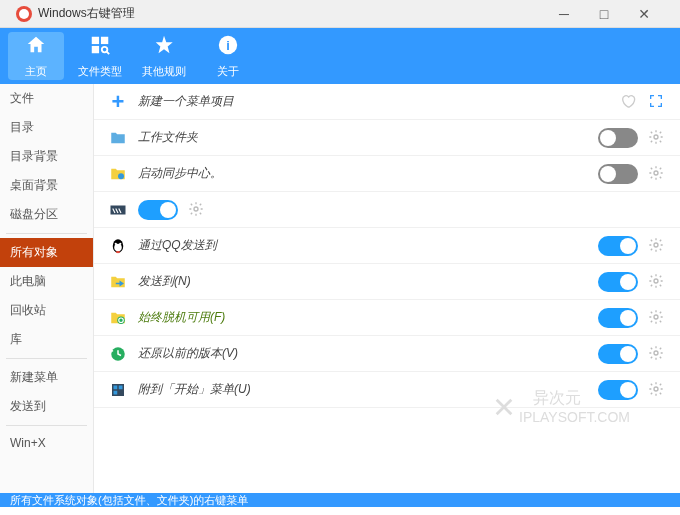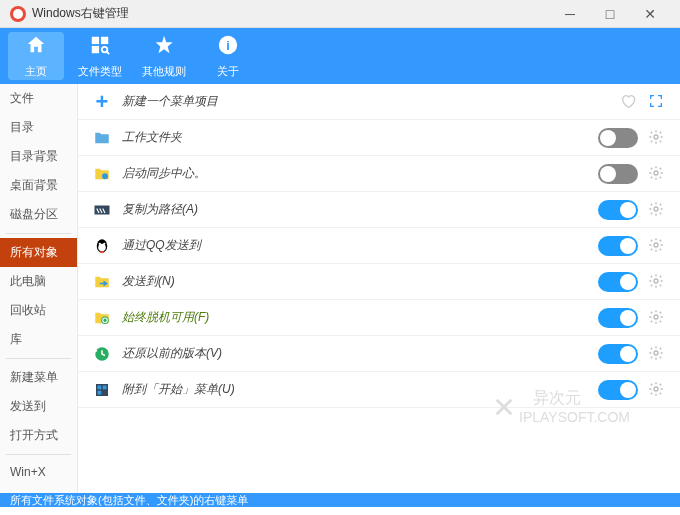--- a/index.html
+++ b/index.html
@@ -1,32 +1,32 @@
 <!DOCTYPE html>
 <html><head>
 <meta charset="utf-8">
 <style>
 * { margin: 0; padding: 0; box-sizing: border-box; font-family: "Microsoft YaHei", sans-serif; }
 body { background: #fff; width: 680px; height: 515px; overflow: hidden; }
 
-.titlebar { height: 28px; background: #f0f0f0; border-bottom: 1px solid #ddd; display: flex; align-items: center; padding: 0 10px; }
+.titlebar { height: 28px; background: #f0f0f0; border-bottom: 1px solid #ddd; display: flex; align-items: center; padding: 0 16px; }
 .titlebar .app-icon { width: 16px; height: 16px; background: #e74c3c; border-radius: 50%; margin-right: 6px; position: relative; }
 .titlebar .app-icon::after { content: ''; position: absolute; top: 3px; left: 3px; width: 10px; height: 10px; background: #fff; border-radius: 50%; }
 .titlebar .title { font-size: 12px; color: #333; flex: 1; }
 .titlebar .winbtn { width: 40px; height: 28px; display: flex; align-items: center; justify-content: center; font-size: 14px; color: #555; cursor: pointer; }
 
 .toolbar { height: 56px; background: #3399ff; display: flex; align-items: center; padding: 4px 8px; gap: 8px; }
 .tool-item { width: 56px; height: 48px; display: flex; flex-direction: column; align-items: center; justify-content: center; color: #fff; border-radius: 4px; cursor: pointer; }
 .tool-item.active { background: #5cb3ff; }
 .tool-item .icon { font-size: 20px; line-height: 1; }
 .tool-item .label { font-size: 11px; margin-top: 8px; }
 
 .body { display: flex; height: calc(515px - 28px - 56px - 22px); }
 
-.sidebar { width: 78px; background: #fafafa; border-right: 1px solid #e8e8e8; overflow-y: auto; }
+.sidebar { width: 94px; background: #fafafa; border-right: 1px solid #e8e8e8; overflow-y: auto; }
 .side-item { padding: 6px 10px; font-size: 12px; color: #555; cursor: pointer; }
 .side-item.active { background: #c2410c; color: #fff; }
 .side-sep { height: 1px; background: #e0e0e0; margin: 4px 6px; }
 
 .content { flex: 1; overflow-y: auto; background: #fff; }
 .row { display: flex; align-items: center; height: 36px; padding: 0 14px; border-bottom: 1px solid #f0f0f0; }
 .row .row-icon { width: 20px; height: 20px; margin-right: 10px; display: flex; align-items: center; justify-content: center; }
 .row .row-label { flex: 1; font-size: 12px; color: #444; font-style: italic; }
 .row .row-label.link { color: #4d7c0f; }
 .row .actions { display: flex; align-items: center; gap: 10px; }
@@ -110,21 +110,20 @@
       <div class="side-item">桌面背景</div>
       <div class="side-item">磁盘分区</div>
       <div class="side-sep"></div>
       <div class="side-item active">所有对象</div>
       <div class="side-item">此电脑</div>
       <div class="side-item">回收站</div>
       <div class="side-item">库</div>
       <div class="side-sep"></div>
       <div class="side-item">新建菜单</div>
       <div class="side-item">发送到</div>
-      <div class="side-item">打开方式</div>
       <div class="side-sep"></div>
       <div class="side-item">Win+X</div>
     </div>
   <div class="content" id="content">
       <div class="row">
         <span class="row-icon">
           <span class="plus-icon">+</span>
         </span>
         <span class="row-label">新建一个菜单项目</span>
         <div class="actions">
@@ -179,21 +178,20 @@
           </span>
         </div>
       </div>
       <div class="row">
         <span class="row-icon">
           <svg width="18" height="18" viewBox="0 0 24 24">
             <rect x="2" y="6" width="20" height="12" fill="#34495e"></rect>
             <path stroke="#fff" stroke-width="1.5" d="M5 10l3 6M9 10l3 6M13 10l3 6"></path>
           </svg>
         </span>
-        <span class="row-label">复制为路径(A)</span>
         <div class="actions">
           <div class="toggle on">
             <div class="knob"></div>
           </div>
           <span class="gear">
             <svg width="16" height="16" viewBox="0 0 24 24" fill="none" stroke="#bbb" stroke-width="2">
               <circle cx="12" cy="12" r="3"></circle>
               <path d="M12 2v3M12 19v3M4.2 4.2l2.1 2.1M17.7 17.7l2.1 2.1M2 12h3M19 12h3M4.2 19.8l2.1-2.1M17.7 6.3l2.1-2.1"></path>
             </svg>
           </span>

